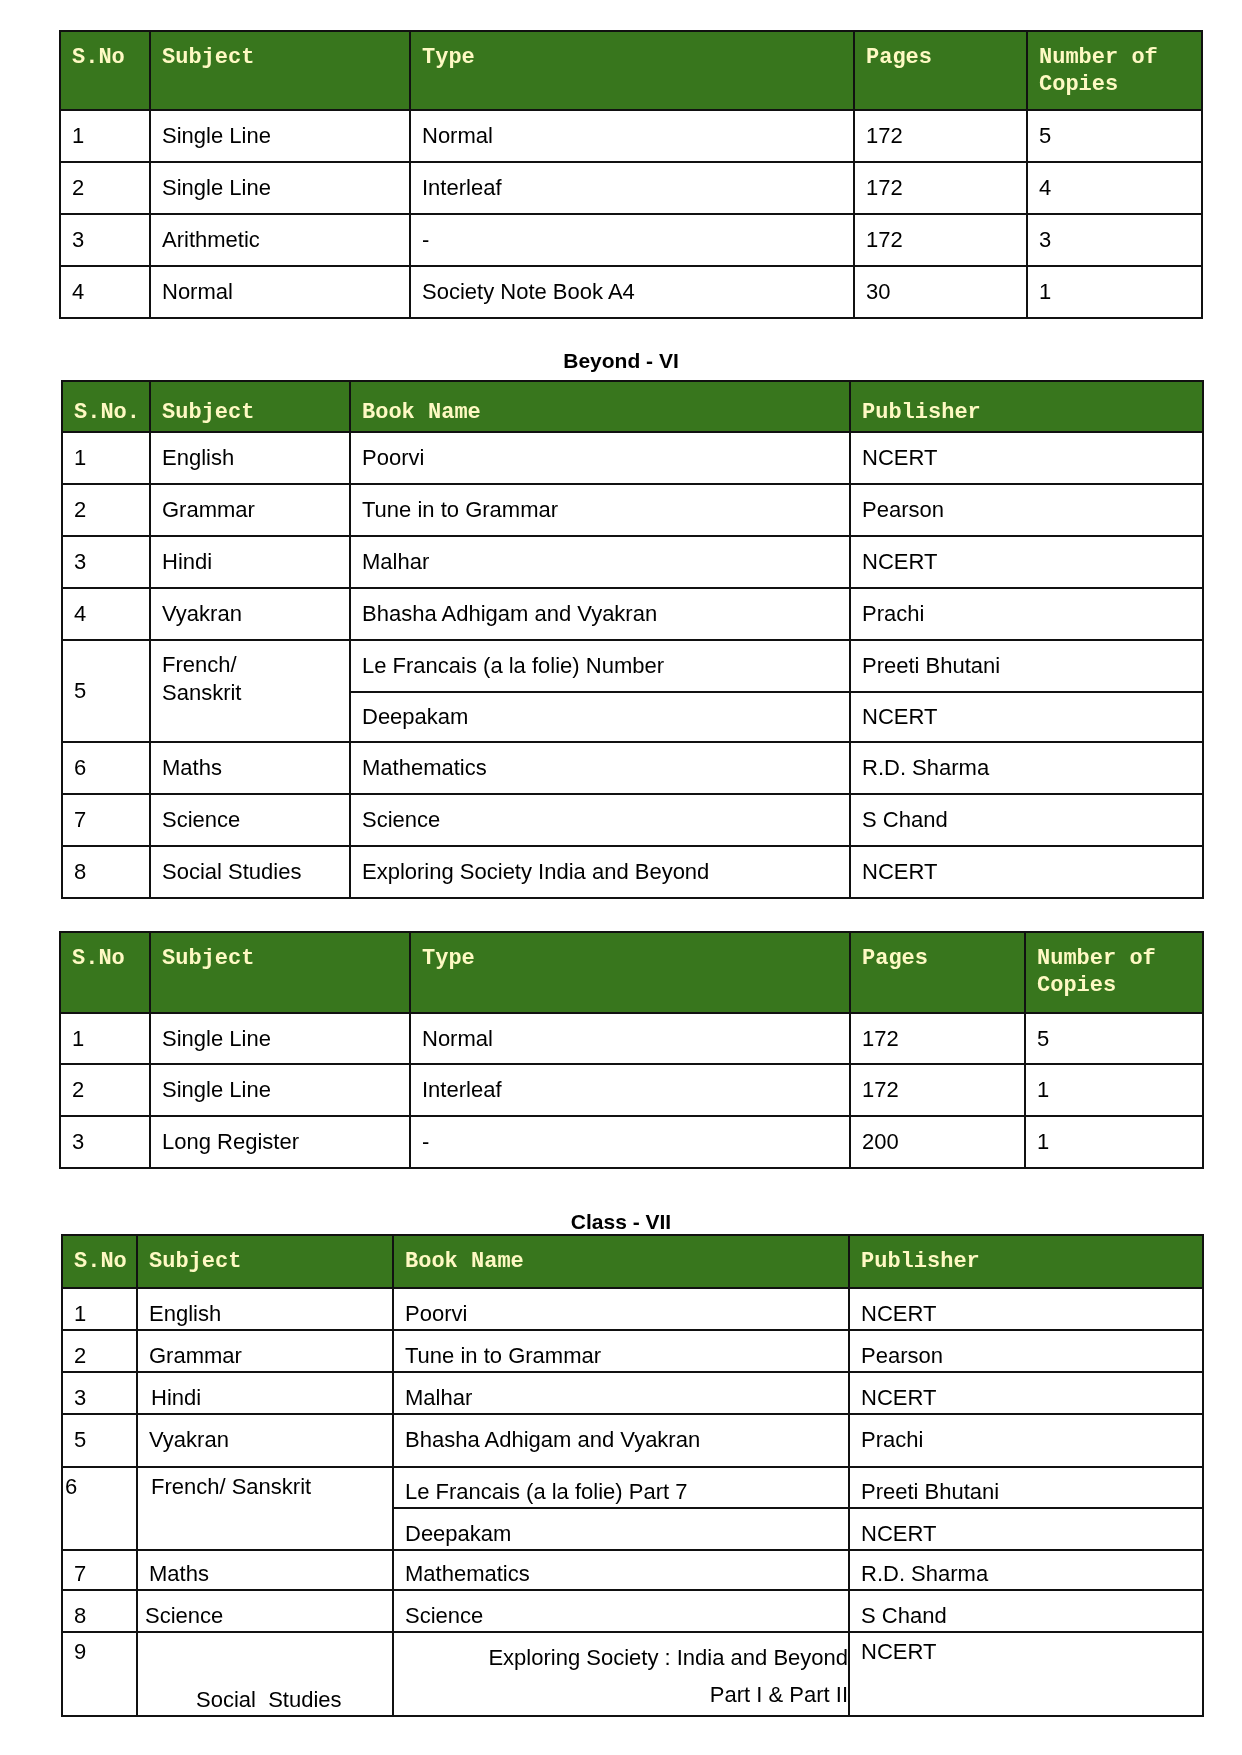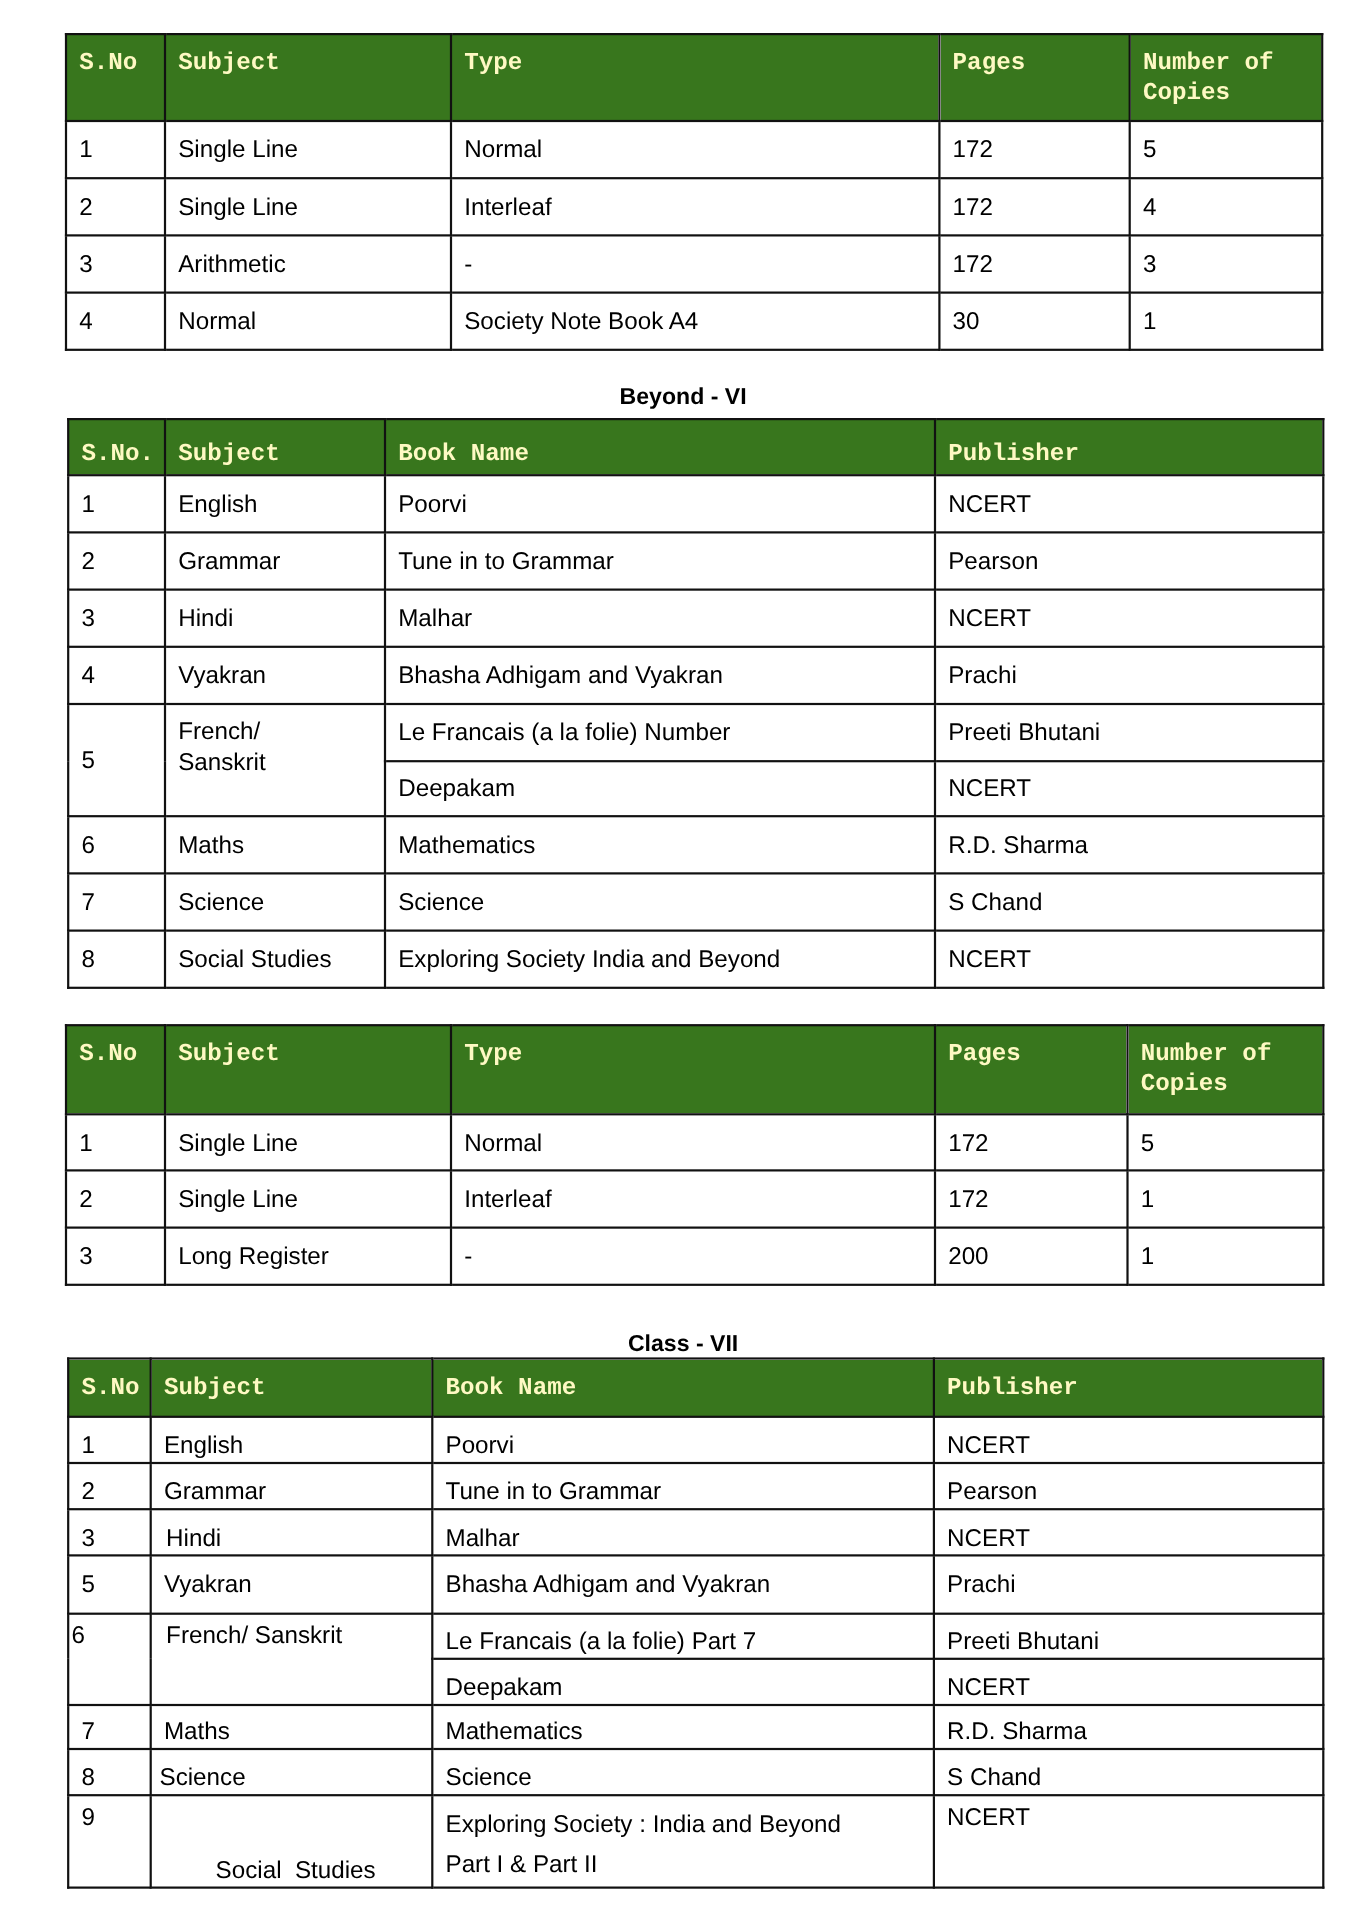--- a/index.html
+++ b/index.html
@@ -232,20 +232,20 @@
   </tr>
   <tr style="height:42px">
     <td>8</td>
     <td style="padding-left:7px">Science</td>
     <td>Science</td>
     <td>S Chand</td>
   </tr>
   <tr style="height:83px">
     <td class="top" style="padding-top:6px">9</td>
     <td style="padding-left:58px; white-space:pre;">Social  Studies</td>
-    <td class="top" style="padding-top:6px; line-height:37px;">
+    <td class="top" style="padding-top:6px; line-height:37px;text-align:right;">
       <div>Exploring Society : India and Beyond</div>
       <div>Part I &amp; Part II</div>
     </td>
     <td class="top" style="padding-top:6px">NCERT</td>
   </tr>
 </tbody>
   </table>
 
 </body></html>

